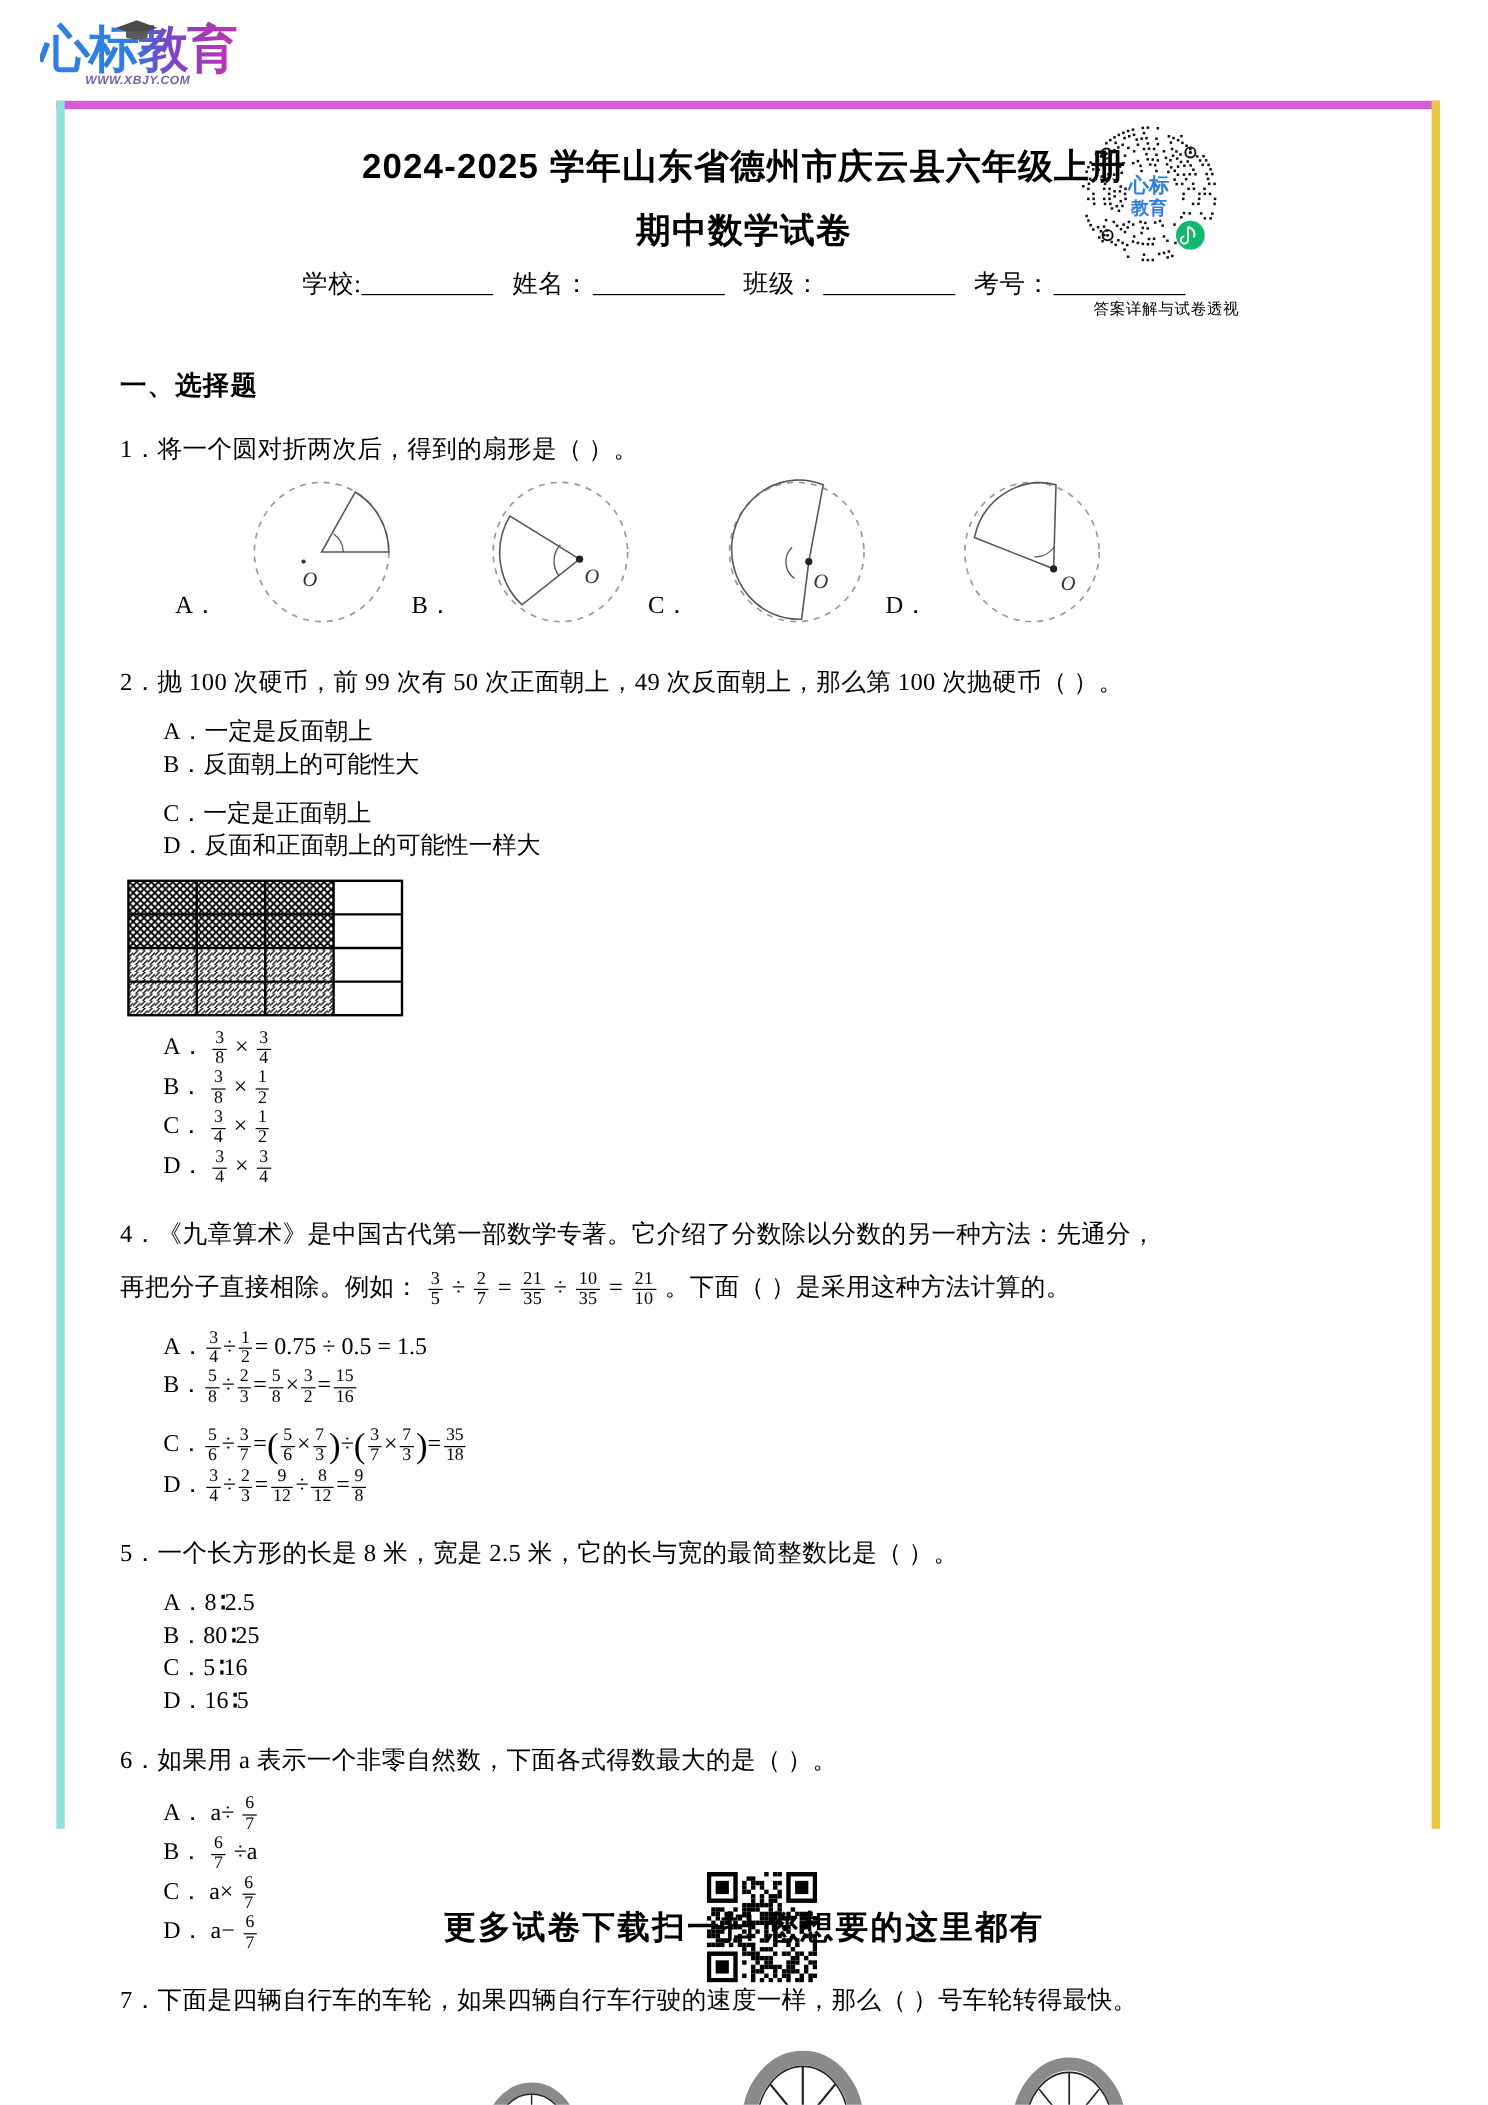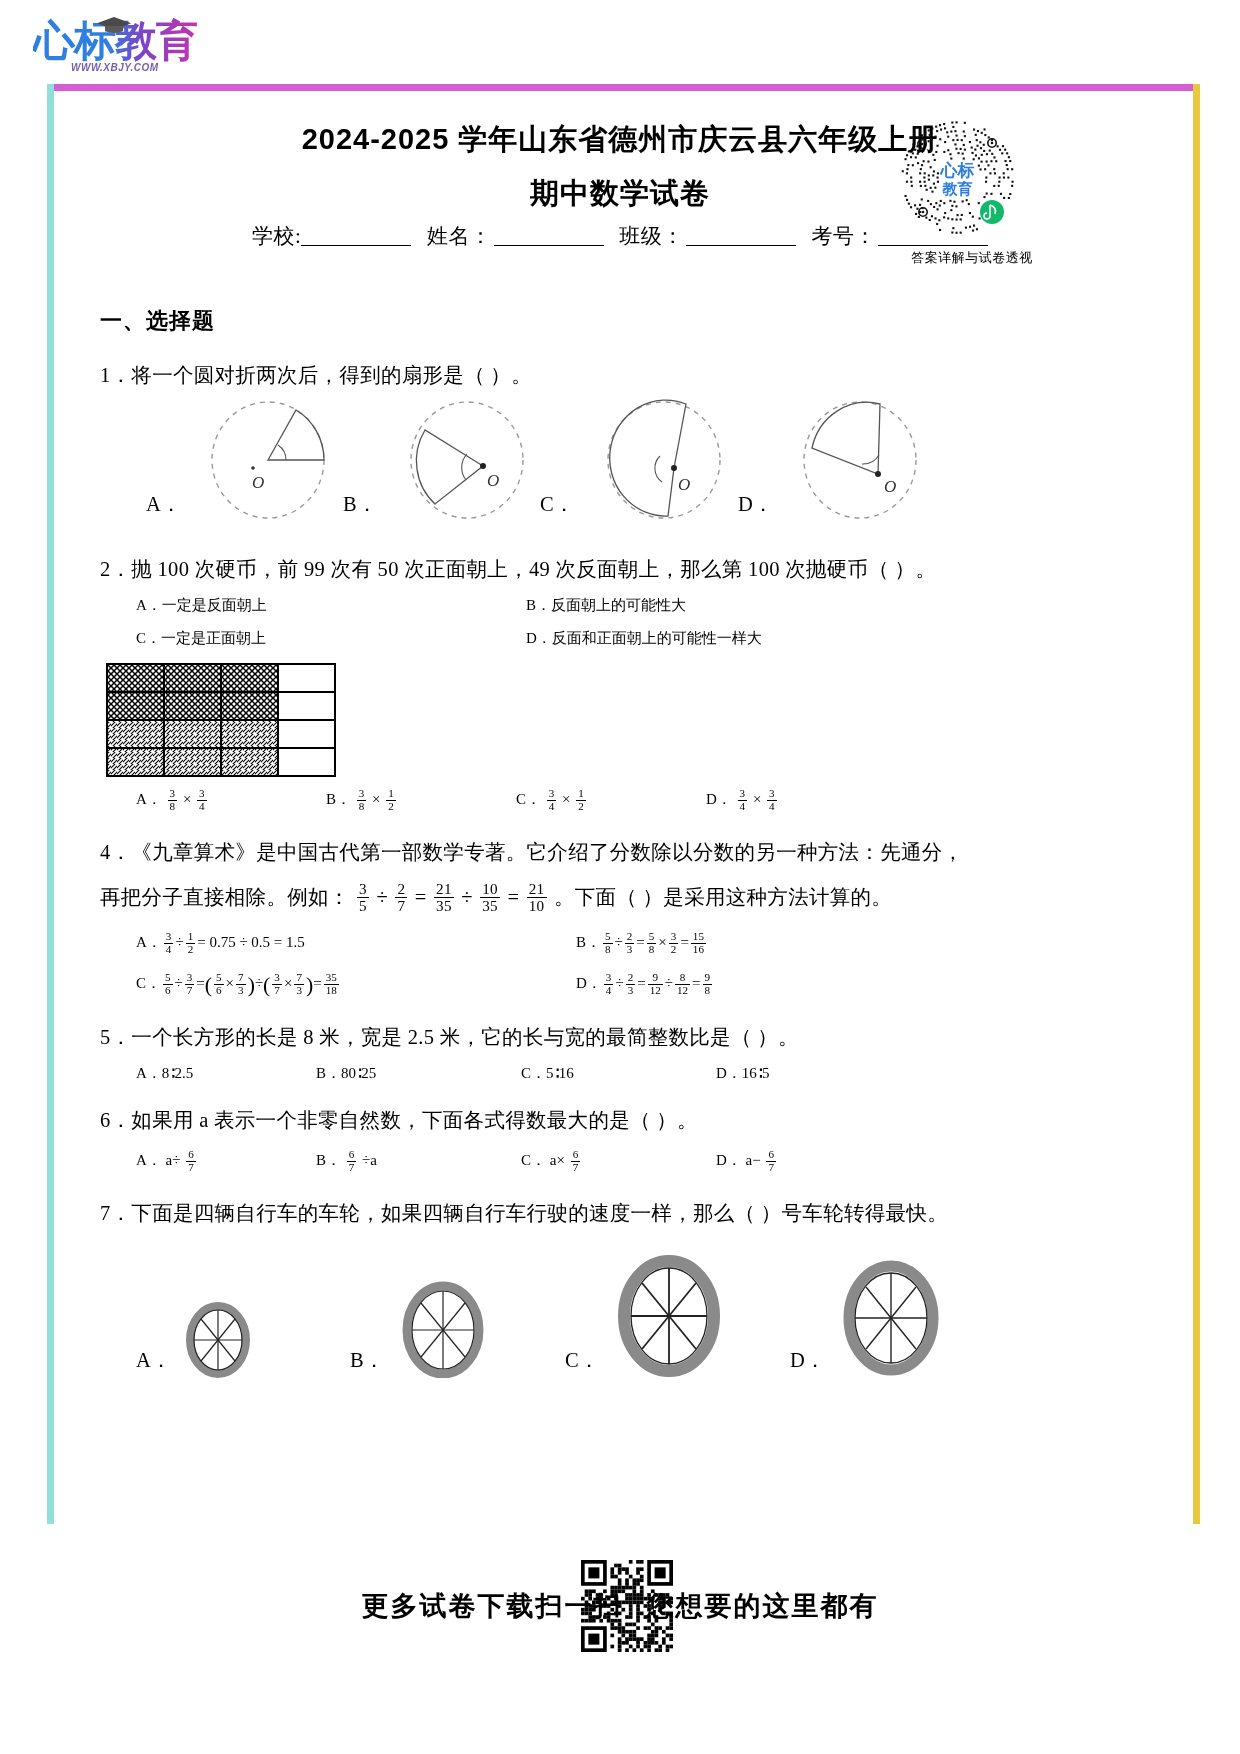--- a/index.html
+++ b/index.html
@@ -68,41 +68,41 @@
   }
   .fillin {
     position: absolute; left: 0; top: 222px; width: 1240px; text-align: center;
     font-size: 21px; letter-spacing: .5px;
   }
   .fillin span.u { display:inline-block; border-bottom:1.5px solid #000; width:110px; height:20px; vertical-align:-3px; }
   .fillin em { font-style: normal; margin: 0 2px 0 10px; }
 
   
   .qrbox {
-    position: absolute; left: 900px; top: 120px; width: 115px; height: 115px;
+    position: absolute; left: 900px; top: 104px; width: 115px; height: 115px;
   }
   .qr-canvas { width: 115px; height: 115px; }
   .qr-label {
     position: absolute; left: 897px; top: 249px;
     width: 150px; text-align: center;
     font-family: "Liberation Sans", sans-serif;
     font-size: 13px; font-weight: normal; letter-spacing: .5px;
   }
 
   
   .body { position: absolute; left: 100px; top: 306px; width: 955px; }
   .sec-head {
     font-family: "Liberation Sans", sans-serif;
     font-size: 22px; font-weight: bold; letter-spacing: 1px;
     margin-bottom: 24px;
   }
   .q { font-size: 20.5px; line-height: 30px; letter-spacing: .3px; margin-top: 16px; }
   .q-first { margin-top: 10px; }
   .opts {
-    display: flex; font-size: 15px; margin-top: 12px; padding-left: 36px;
+    display: flex; font-size: 20px; margin-top: 12px; padding-left: 36px; flex-direction: column;
   }
   .opts .o { flex: 0 0 auto; }
   .opts.two .o { width: 390px; }
   .opts.four .o { width: 190px; }
   .opts-row { margin-top: 14px; }
 
   
   .frac {
     display: inline-block; vertical-align: -0.52em;
     text-align: center; font-size: 0.74em; line-height: 1.08; margin: 0 2px;
@@ -132,21 +132,21 @@
     position: absolute; left: 0; top: 1560px; width: 1240px;
     text-align: center;
   }
   .footer-qr { display: inline-block; vertical-align: middle; width: 92px; height: 92px; }
   .footer-text {
     display: inline-block; vertical-align: middle;
     font-family: "Liberation Sans", sans-serif;
     font-size: 27px; font-weight: 600; letter-spacing: 2px;
   }
   .footer-text.left { margin-right: -46px; }
-  .footer-text.right { margin-left: -46px; padding-left: 16px; }
+  .footer-text.right { margin-left: -46px; }
   svg { display: block; }
 </style>
 </head>
 <body>
 
 <div class="page">
 
   <div class="topbar">
     <div class="logo">
       <svg class="logo-cap" viewBox="0 0 40 20">

